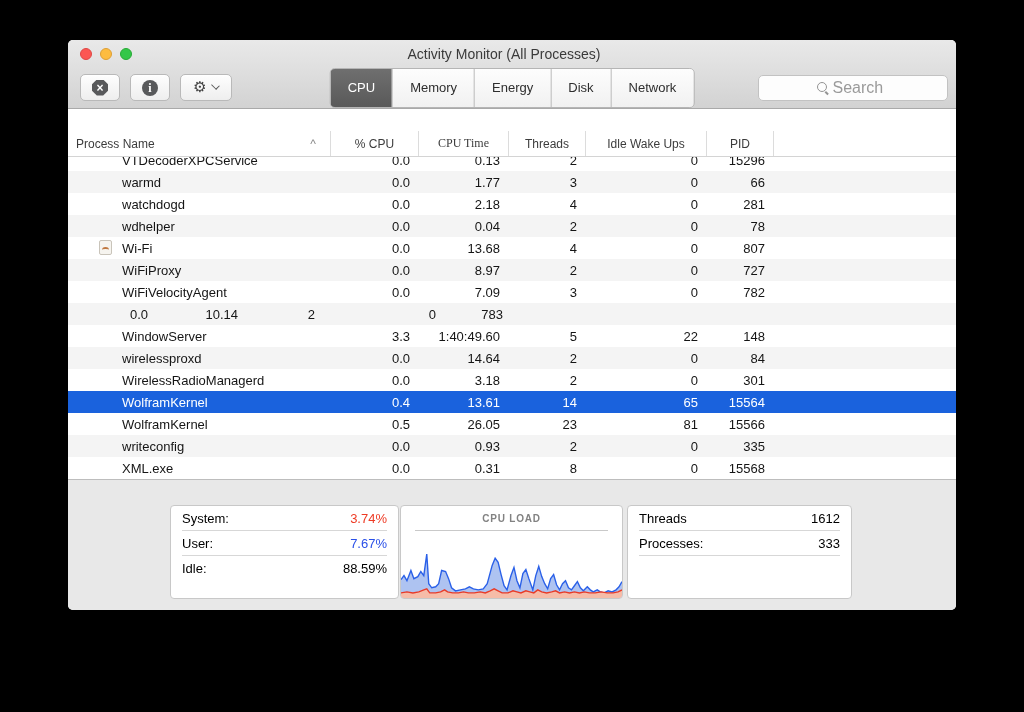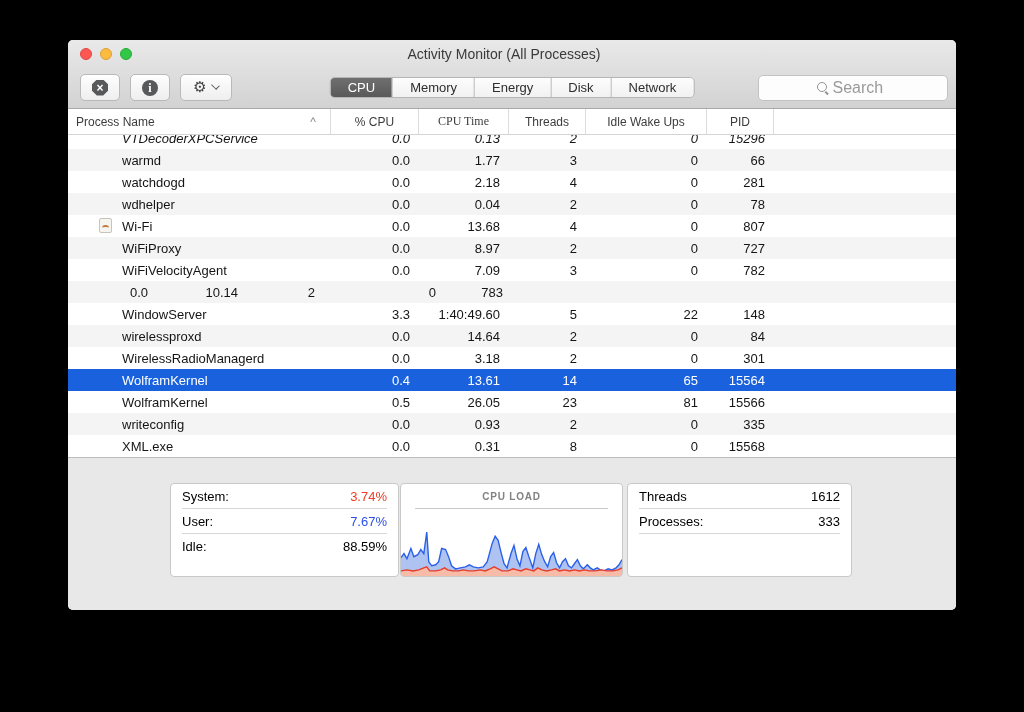--- a/index.html
+++ b/index.html
@@ -30,51 +30,51 @@
             clip-path:polygon(30% 0,70% 0,100% 30%,100% 70%,70% 100%,30% 100%,0 70%,0 30%);
             display:flex; align-items:center; justify-content:center;
             font-size:12px; font-weight:bold; line-height:1; }
   .infocircle{ width:16px; height:16px; background:#58595b; color:#fff; border-radius:50%;
                display:flex; align-items:center; justify-content:center;
                font-family:"Liberation Serif", serif; font-weight:bold; font-size:12px; line-height:1; }
   .gear{ font-family:"DejaVu Sans", sans-serif; font-size:15px; color:#444; line-height:1; }
   .chev{ width:7px; height:7px; border-right:1.5px solid #555; border-bottom:1.5px solid #555;
          transform:rotate(45deg) scale(1,.75); margin-top:-4px; }
   .tabs{ position:absolute; left:50%; transform:translateX(-50%); display:flex;
-         height:21px; border:1px solid #b5b5b5; border-radius:5px; overflow:hidden;justify-content:space-between; }
+         height:40px; border:1px solid #b5b5b5; border-radius:5px; overflow:hidden;justify-content:space-between; }
   .tab{ padding:0 17px; display:flex; align-items:center; font-size:13px; color:#2e2e2e;
         background:linear-gradient(#fdfdfd,#f1f1f1); border-left:1px solid #c6c6c6; }
   .tab:first-child{ border-left:none; }
   .tab.selected{ background:linear-gradient(#6f6f6f,#595959); color:#fff; }
   .search{ position:absolute; right:8px; width:190px; height:26px; border:1px solid #c2c2c2;
            border-radius:5px; background:#fdfdfd; display:flex; align-items:center;
            justify-content:center; }
   .mag{ position:relative; width:13px; height:13px; margin-right:4px; }
   .mag::before{ content:""; position:absolute; left:1px; top:1px; width:8px; height:8px;
                 border:1.5px solid #949494; border-radius:50%; }
   .mag::after{ content:""; position:absolute; left:10px; top:10px; width:4px; height:1.5px;
                background:#949494; transform:rotate(45deg); transform-origin:0 0; }
   .search input{ border:none; outline:none; background:transparent; width:58px;
                  font-size:16px; color:#333; font-family:inherit; }
   .search input::placeholder{ color:#9a9a9a; }
   
   .thead{ display:flex; height:26px; background:#fff; border-bottom:1px solid #d4d4d4;
-          font-size:12px; color:#3c3c3c; align-items:center; flex:none; }
+          font-size:12px; color:#3c3c3c; align-items:center; flex:none;margin-top:22px; }
   .hcell{ height:100%; display:flex; align-items:center; justify-content:center; }
   .hcell.num{ border-left:1px solid #dcdcdc;text-align:right; }
   .h-name{ width:262px; justify-content:space-between; padding:0 14px 0 8px; }
   .h-cpu{ width:88px; } .h-time{ width:90px;font-family:Liberation Serif, serif; } .h-threads{ width:77px; }
   .h-wake{ width:121px; } .h-pid{ width:67px; }
   .h-fill{ flex:1; border-left:1px solid #dcdcdc; }
   .sort{ color:#8a8a8a; font-size:12px; }
   .tbody{ height:322px; overflow:hidden; flex:none; font-size:13px; color:#151515; }
   .row{ display:flex; height:22px; align-items:center; background:#fff; }
   .row.alt{ background:#f4f4f4; }
   .row.selected{ background:#1a62dd; color:#fff; }
-  .row:first-child{ margin-top:-8px;font-style:italic; }
+  .row:first-child{ margin-top:-8px; }
   .cell{ height:100%; display:flex; align-items:center; }
   .c-name{ width:262px; padding-left:54px; position:relative; }
   .c-num{ justify-content:flex-end; padding-right:8px; }
   .c-cpu{ width:88px; } .c-time{ width:90px; } .c-threads{ width:77px; }
   .c-wake{ width:121px; } .c-pid{ width:67px; }
   .appicon{ position:absolute; left:31px; top:3px; width:13px; height:15px;
             background:#f6f4ef; border:1px solid #c9c4ba; border-radius:2px; }
   .appicon::after{ content:""; position:absolute; left:2px; top:6px; width:7px; height:4px;
                    border-top:2px solid #c07840; border-radius:50% 50% 0 0; }
   

